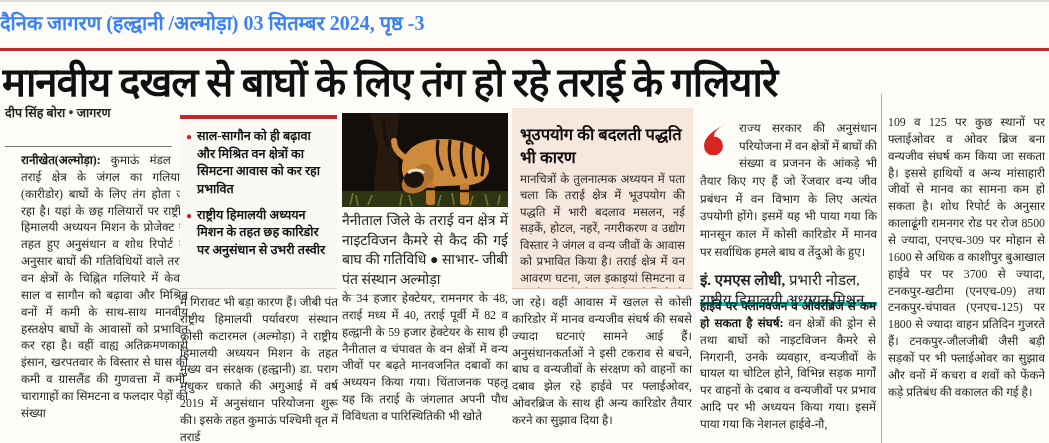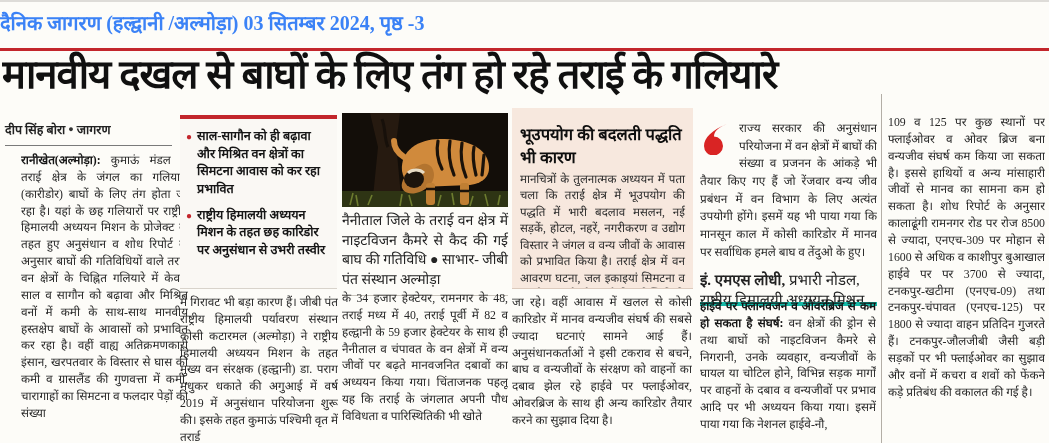--- a/index.html
+++ b/index.html
@@ -1,23 +1,23 @@
 <!DOCTYPE html>
 <html><head>
 <meta charset="utf-8">
 <style>
   * { margin:0; padding:0; box-sizing:border-box; }
   body { width:1049px; height:443px; font-family:"Liberation Serif","DejaVu Serif",serif; background:#ffffff; }
   .page { position:relative; width:1049px; height:443px; background:#fdfcf8; overflow:hidden; border-top:2px solid #dedcd8; color:#1e1e1e; }
 
   .masthead { position:absolute; top:7px; left:0; width:100%; text-align:left; font-size:20px; font-weight:700; color:#3b82f6; }
   .red-rule { position:absolute; top:46px; left:0; width:100%; height:3px; background:#c3262c; }
-  .headline { position:absolute; top:43px; left:2px; width:1046px; height:60px; font-size:40px; font-weight:700; letter-spacing:-1px; white-space:nowrap; overflow:hidden; color:#101010; }
+  .headline { position:absolute; top:51px; left:2px; width:1046px; height:60px; font-size:40px; font-weight:700; letter-spacing:-1px; white-space:nowrap; overflow:hidden; color:#101010; }
 
-  .byline { position:absolute; left:5px; top:119px; width:167px; font-size:12.5px; font-weight:700; border-bottom:1px solid #7a7a7a; padding-bottom:7px; color:#222; }
+  .byline { position:absolute; left:5px; top:102px; width:167px; font-size:12.5px; font-weight:700; border-bottom:1px solid #7a7a7a; padding-bottom:25px; color:#222; }
   .byline .b-dot { font-size:9px; vertical-align:2px; padding:0 3px; color:#333; }
 
   .body-text { font-size:11.8px; line-height:1.43; text-align:justify; color:#272727; }
   .col1 { position:absolute; left:21px;   top:150px; width:167px; height:289px; overflow:hidden; }
   .col2 { position:absolute; left:180px; top:292px; width:158px; height:147px; overflow:hidden; }
   .col3 { position:absolute; left:342px; top:288px; width:166px; height:151px; overflow:hidden; }
   .col4 { position:absolute; left:512px; top:292px; width:180px; height:147px; overflow:hidden; }
   .col5 { position:absolute; left:700px; top:296px; width:176px; height:143px; overflow:hidden; }
   .col6 { position:absolute; left:888px; top:112px; width:157px; height:327px; overflow:hidden; }
   .dateline, .inline-head { font-weight:700; color:#151515; }

